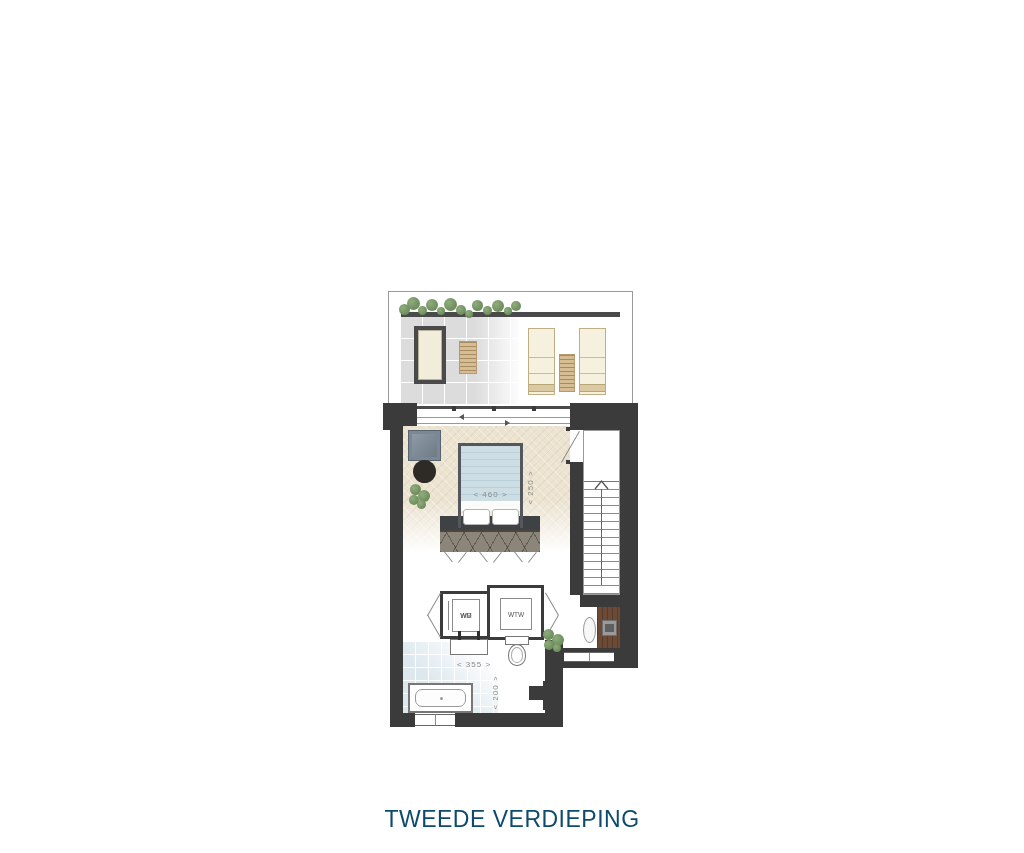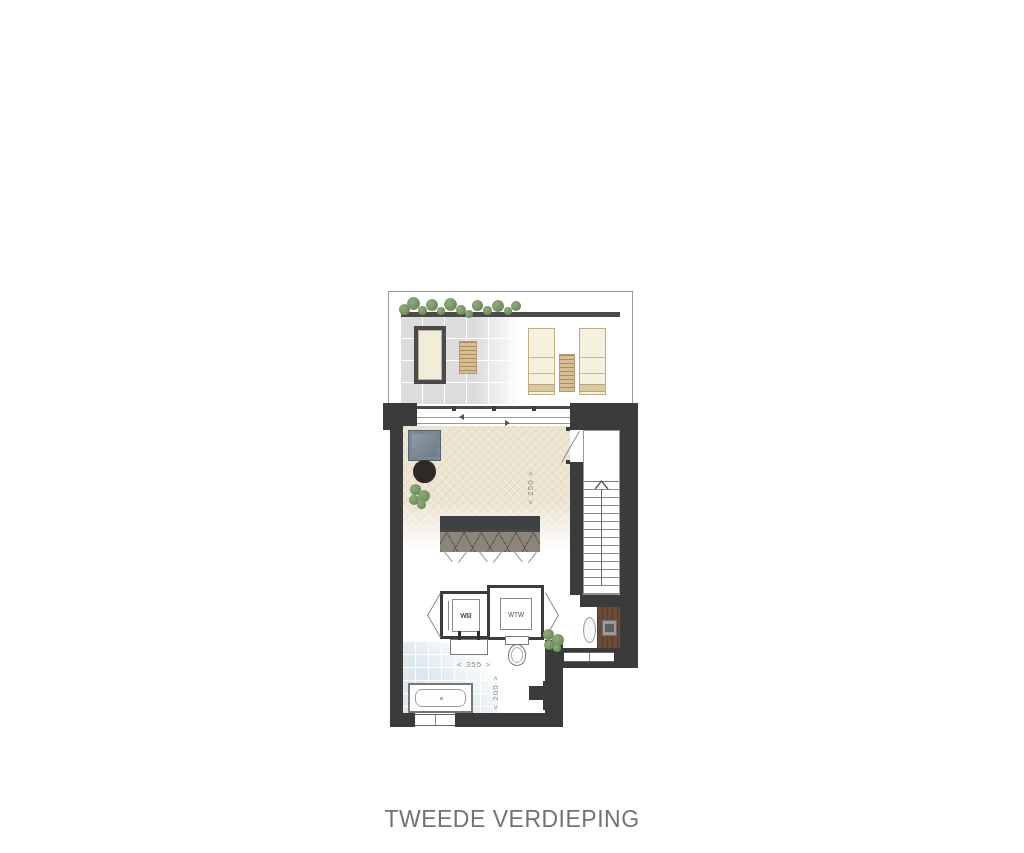--- a/index.html
+++ b/index.html
@@ -78,21 +78,21 @@
   .toilet-seat{left:2px;top:2px;right:2px;bottom:2px;border:1px solid #aaa;border-radius:50% 50% 46% 46%;}
   .tub{left:25px;top:393px;width:65px;height:30px;background:#fff;border:2px solid #777;}
   .tub-inner{left:5px;top:4px;right:5px;bottom:4px;border:1px solid #999;border-radius:7px;background:#fdfdfd;}
   .drain{left:50%;top:50%;width:3px;height:3px;margin:-1px;background:#999;border-radius:50%;}
   .shower-head{left:146px;top:396px;width:14px;height:14px;background:#3b3b3b;}
   .shower-bar{left:160px;top:391px;width:3px;height:29px;background:#3b3b3b;}
   .cabinet{left:25px;top:140px;width:33px;height:31px;background:#7b8894;border:1px solid #57636e;}
   .cabinet-inner{left:3px;top:3px;right:3px;bottom:3px;background:linear-gradient(135deg,#8e9aa6,#6e7b87);}
   .stool{left:30px;top:170px;width:23px;height:23px;background:#2e2a25;border-radius:50%;}
   .leaf{border-radius:50%;background:radial-gradient(circle at 35% 35%,#8fac7c,#5f7f4f);}
-  .title{position:absolute;left:0;top:806px;width:1024px;text-align:center;color:#737373;
+  .title{position:absolute;left:0;top:806px;width:1024px;text-align:center;color:#0c4a6e;
     font-size:23px;letter-spacing:.5px;font-weight:400;font-family:"Liberation Sans",sans-serif;}
 </style>
 </head>
 <body>
 
 <div class="page">
   <div class="plan">
 
     <div class="terrace">
       <div class="railing" style="left:12px;top:20px;"></div>
@@ -158,20 +158,27 @@
       </div>
     <div class="stool"></div>
     <div style="left:25px;top:192px;width:26px;height:28px;">
       <span class="leaf" style="position:absolute;left:2px;top:2px;width:11px;height:11px;"></span>
       <span class="leaf" style="position:absolute;left:10px;top:8px;width:12px;height:12px;"></span>
       <span class="leaf" style="position:absolute;left:1px;top:13px;width:10px;height:10px;"></span>
       <span class="leaf" style="position:absolute;left:9px;top:18px;width:9px;height:9px;"></span>
     </div>
 
     <div class="headboard"></div>
+    <div class="bed">
+      <div class="bed-blanket"></div>
+      <div class="bed-sheet"></div>
+      <span class="dim" style="left:0;right:0;top:44px;text-align:center;">&lt; 460 &gt;</span>
+      <div class="pillow" style="left:2px;"></div>
+      <div class="pillow" style="left:31px;"></div>
+    </div>
     <span class="dim vert" style="left:122px;top:193px;width:50px;text-align:center;">&lt; 250 &gt;</span>
 
     <div class="wardrobe"></div>
     <div class="swing" style="left:61px;top:262px;height:13px;transform:rotate(-38deg);"></div>
     <div class="swing" style="left:83px;top:262px;height:13px;transform:rotate(38deg);"></div>
     <div class="swing" style="left:96px;top:262px;height:13px;transform:rotate(-38deg);"></div>
     <div class="swing" style="left:118px;top:262px;height:13px;transform:rotate(38deg);"></div>
     <div class="swing" style="left:131px;top:262px;height:13px;transform:rotate(-38deg);"></div>
     <div class="swing" style="left:153px;top:262px;height:13px;transform:rotate(38deg);"></div>
 

